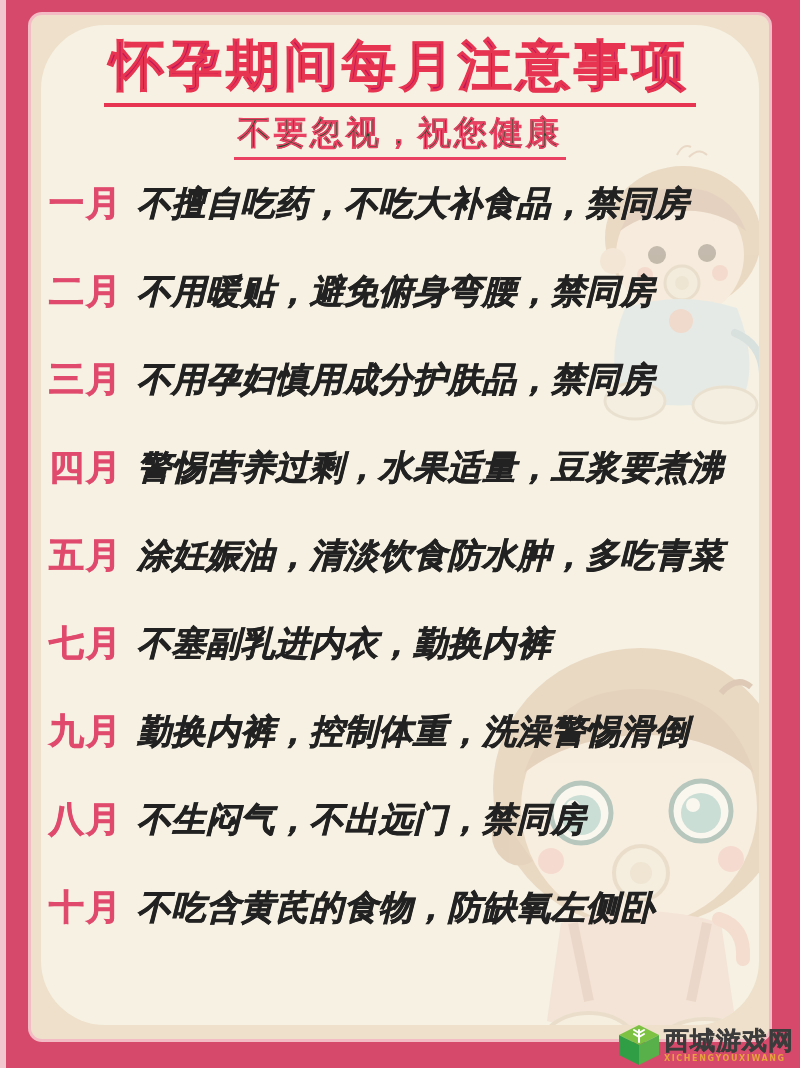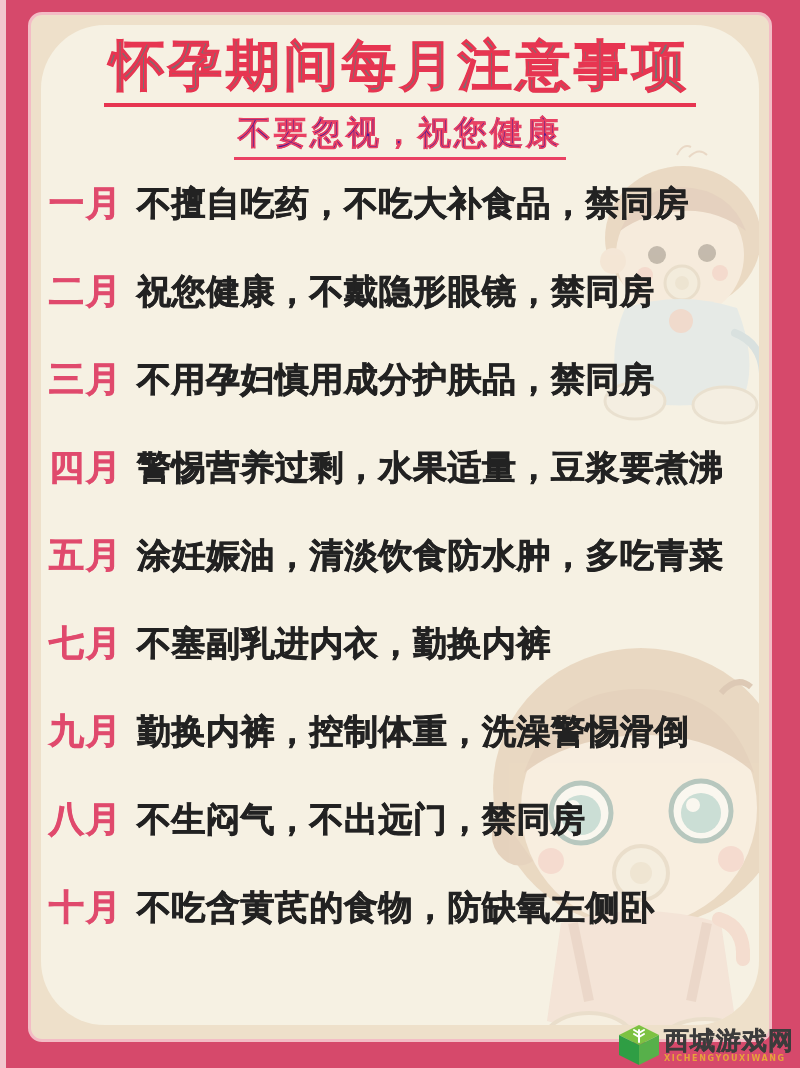--- a/index.html
+++ b/index.html
@@ -39,32 +39,32 @@
     height:100%;
   }
   .title-wrap{
     display:flex;flex-direction:column;align-items:center;
     padding-top:10px;
   }
   .title{
     margin:0;
     font-size:54px;line-height:1.15;
     font-weight:bold;
-    color:#737373;
+    color:#be185d;
     letter-spacing:4px;
     -webkit-text-stroke:1.2px #e73551;
     border-bottom:4px solid #e73551;
     padding:0 6px 6px 6px;
     white-space:nowrap;
   }
   .subtitle{
     margin-top:6px;
     font-size:33px;line-height:1.2;
     font-weight:bold;
-    color:#4c1d95;
+    color:#14532d;
     letter-spacing:3px;
     -webkit-text-stroke:0.6px #ea4163;
     border-bottom:3px solid #ea4163;
     padding:0 4px 4px 4px;
     white-space:nowrap;
   }
   .rows{
     position:relative;z-index:2;
     display:flex;flex-direction:column;
     padding-left:8px;
@@ -79,20 +79,21 @@
     color:#e04a6d;
     -webkit-text-stroke:0.8px #e04a6d;
     letter-spacing:2px;
     margin-right:14px;
   }
   .tip{
     font-size:34px;font-weight:bold;
     color:#222222;
     -webkit-text-stroke:0.7px #222222;
     letter-spacing:0.5px;
+    font-style:italic;
   }
   .baby{
     position:absolute;z-index:1;pointer-events:none;
   }
   .baby-top{left:524px;top:118px;width:230px;height:295px;opacity:0.40;}
   .baby-bottom{left:428px;top:598px;width:340px;height:460px;opacity:0.42;}
   .watermark{
     position:absolute;right:6px;bottom:2px;z-index:6;
     display:flex;align-items:center;gap:4px;
   }
@@ -168,21 +169,21 @@
           <div class="subtitle">不要忽视，祝您健康</div>
         </div>
 
         <div class="rows">
           <div class="row">
             <span class="month">一月</span>
             <span class="tip">不擅自吃药，不吃大补食品，禁同房</span>
           </div>
           <div class="row">
             <span class="month">二月</span>
-            <span class="tip">祝您健康，不戴隐形眼镜，禁同房</span>
+            <span class="tip">不用暖贴，避免俯身弯腰，禁同房</span>
           </div>
           <div class="row">
             <span class="month">三月</span>
             <span class="tip">不用孕妇慎用成分护肤品，禁同房</span>
           </div>
           <div class="row">
             <span class="month">四月</span>
             <span class="tip">警惕营养过剩，水果适量，豆浆要煮沸</span>
           </div>
           <div class="row">

